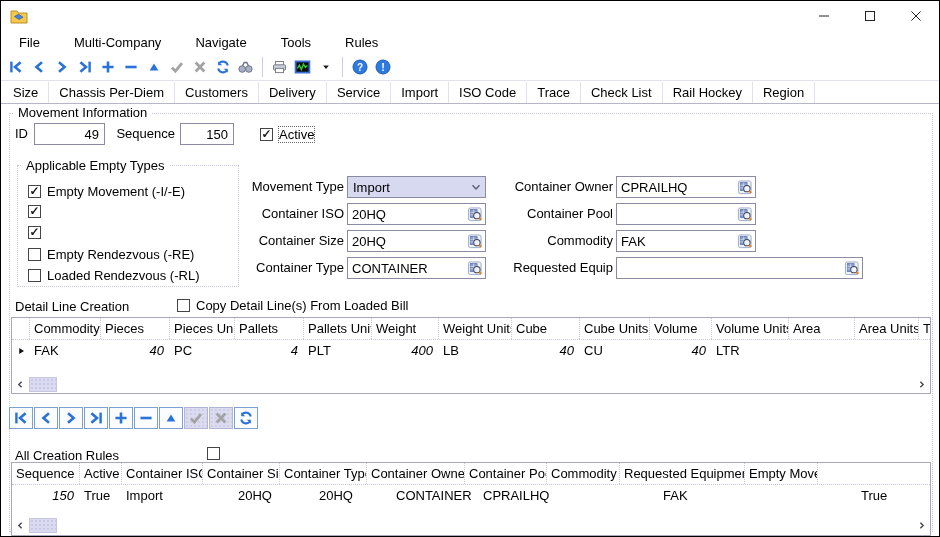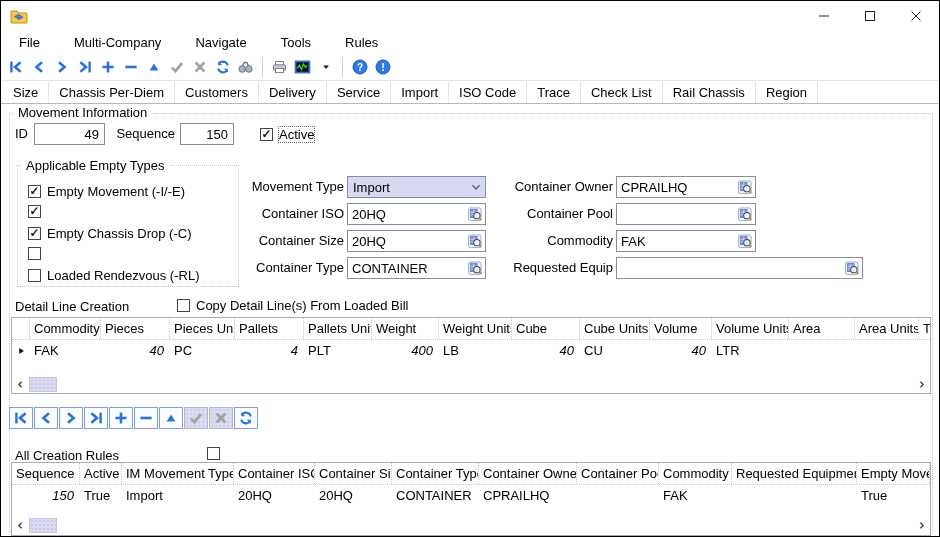--- a/index.html
+++ b/index.html
@@ -246,21 +246,21 @@
 <div class="tabbar">
     <div class="tab">Size</div>
     <div class="tab">Chassis Per-Diem</div>
     <div class="tab">Customers</div>
     <div class="tab">Delivery</div>
     <div class="tab">Service</div>
     <div class="tab">Import</div>
     <div class="tab">ISO Code</div>
     <div class="tab">Trace</div>
     <div class="tab">Check List</div>
-    <div class="tab">Rail Chassis</div>
+    <div class="tab">Rail Hockey</div>
     <div class="tab">Region</div>
   </div>
 
 <div class="groupbox" style="left:8px; top:112px; width:924px; height:419px;"></div>
 <span class="gb-label" style="left:13px; top:104px;">Movement Information</span>
 
 <div class="flabel" style="left:14px; top:122px; width:17px; text-align:left;">ID</div>
 <div class="field" style="left:33px; top:122px; width:71px;">
   <span class="val num">49</span>
 </div>
@@ -278,24 +278,24 @@
 <div id="empty-types-list">
     <div class="cbrow" style="position:absolute; left:27px; top:183px;">
        <span class="cb checked"></span>
        <span>Empty Movement (-I/-E)</span>
      </div>
     <div class="cbrow" style="position:absolute; left:27px; top:204px;">
        <span class="cb checked"></span>
      </div>
     <div class="cbrow" style="position:absolute; left:27px; top:225px;">
        <span class="cb checked"></span>
-       <span>Empty Chassis Drop (-C)</span>
      </div>
     <div class="cbrow" style="position:absolute; left:27px; top:246px;">
        <span class="cb"></span>
+       <span>Empty Rendezvous (-RE)</span>
      </div>
     <div class="cbrow" style="position:absolute; left:27px; top:267px;">
        <span class="cb"></span>
        <span>Loaded Rendezvous (-RL)</span>
      </div>
   </div>
 
 <div class="flabel" style="left:233px; top:175px; width:110px;">Movement Type</div>
 <div class="combo" style="left:346px; top:175px; width:139px;">
   <span class="val">Import</span>
@@ -560,21 +560,20 @@
 <div class="section-label" style="left:14px; top:447px;">All Creation Rules</div>
 <div class="inline-cb" style="left:152px; top:446px;flex-direction:column;">
   <span class="cb"></span>
   <span>Show inactive records</span>
 </div>
 
 <div class="grid" id="grid2" style="left:10px; top:461px; width:920px; height:74px;">
     <div class="grow gh">
       <span class="cell" style="width:68px">Sequence</span>
       <span class="cell" style="width:42px">Active</span>
-      <span class="cell" style="width:112px">IM Movement Type</span>
       <span class="cell" style="width:81px">Container ISO</span>
       <span class="cell" style="width:77px">Container Size</span>
       <span class="cell" style="width:87px">Container Type</span>
       <span class="cell" style="width:98px">Container Owner</span>
       <span class="cell" style="width:82px">Container Pool</span>
       <span class="cell" style="width:73px">Commodity</span>
       <span class="cell" style="width:125px">Requested Equipment</span>
       <span class="cell" style="width:73px">Empty Mover</span>
     </div>
     <div class="grow">

